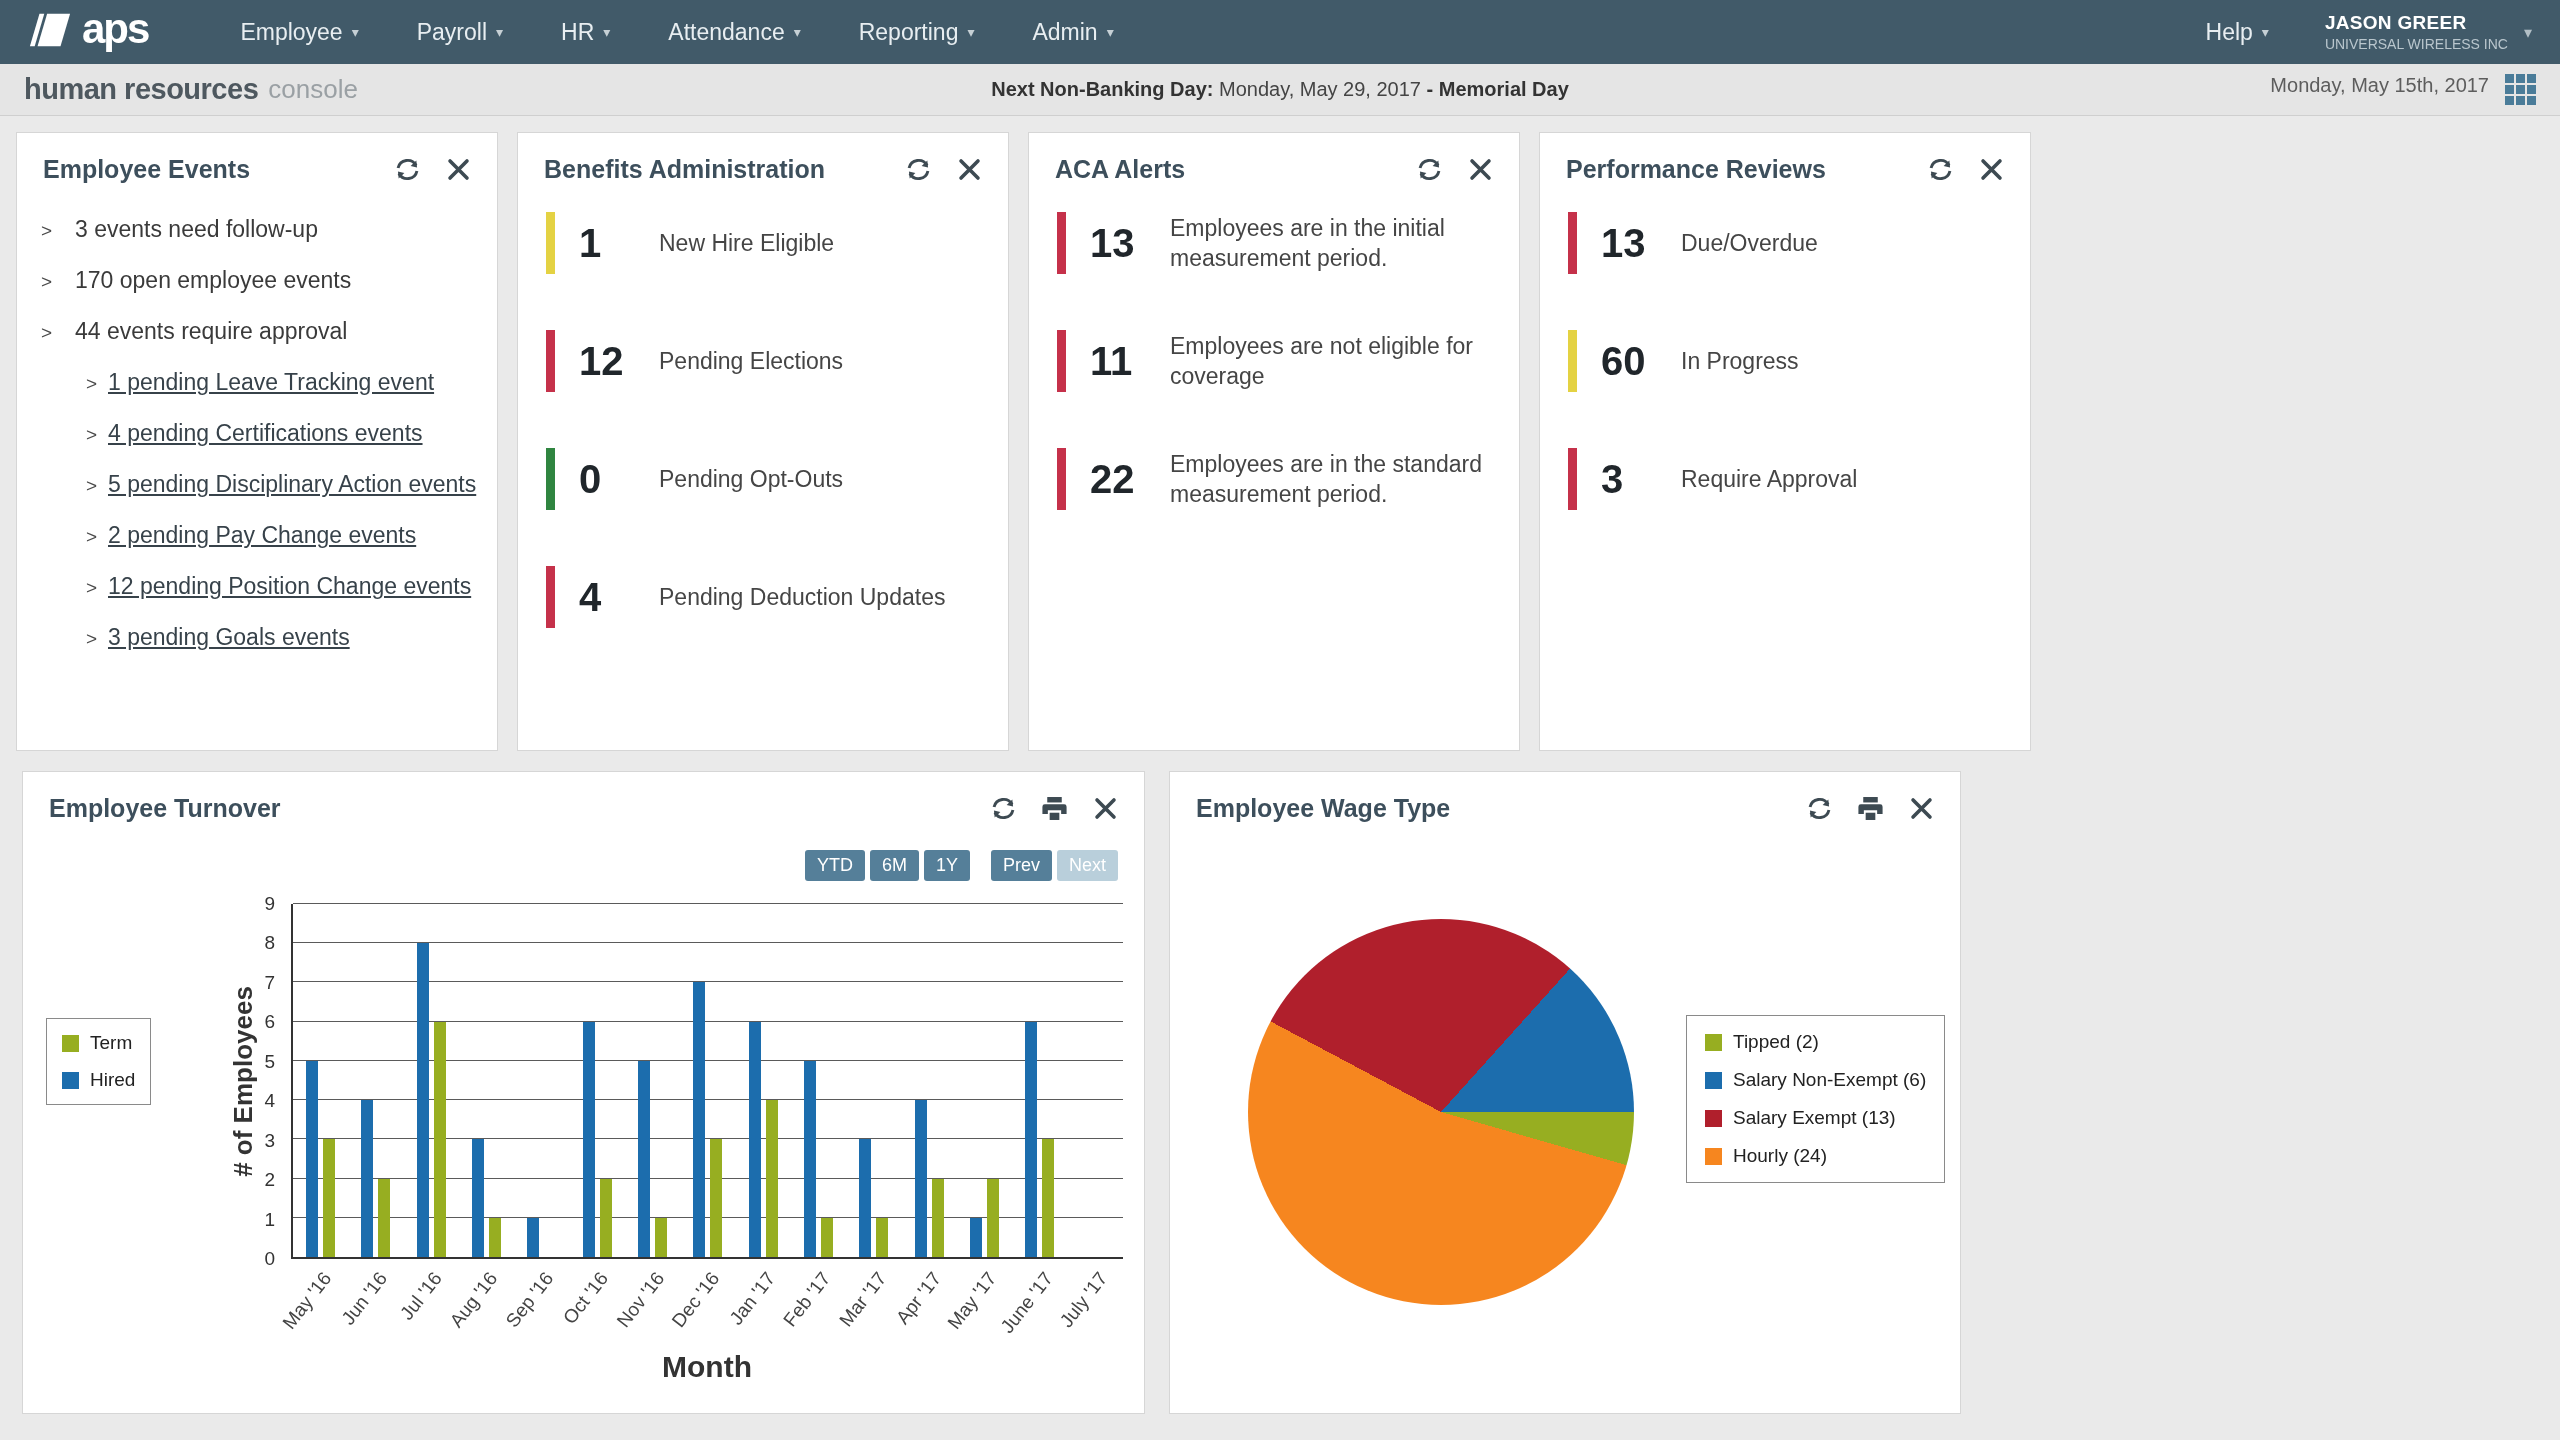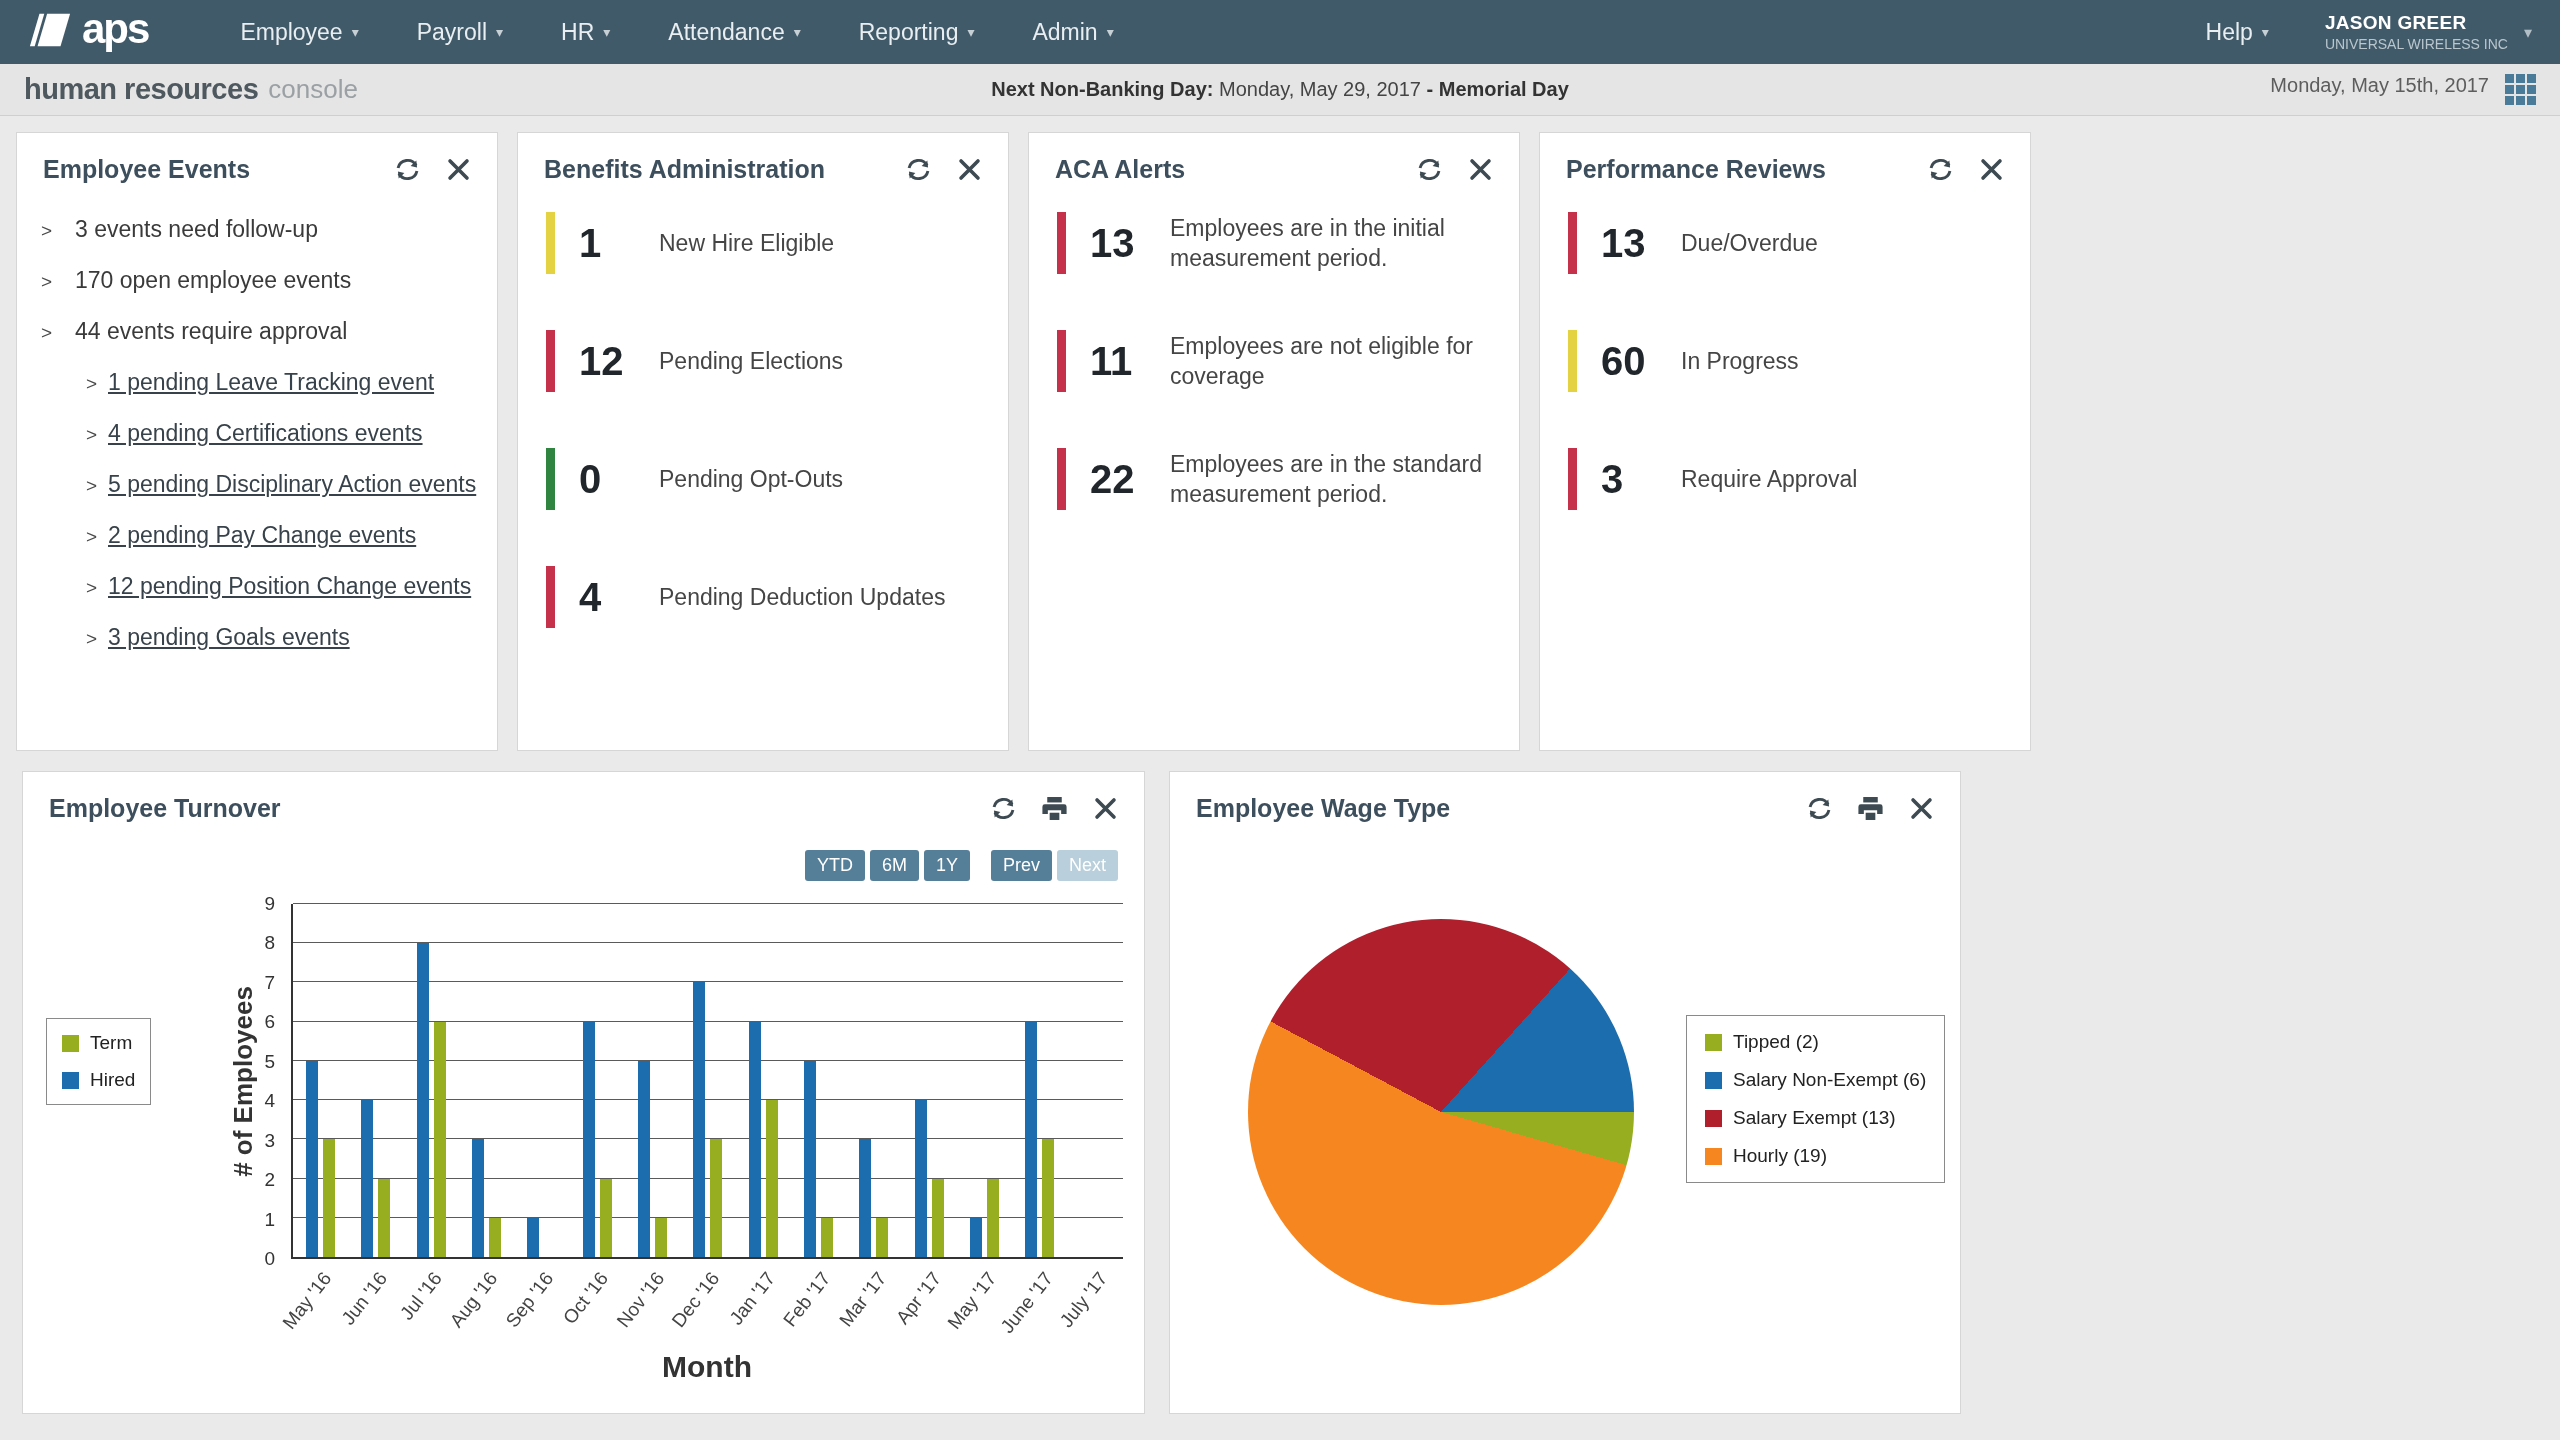--- a/index.html
+++ b/index.html
@@ -584,18 +584,18 @@
         <div class="legend-item">
           <span class="swatch" style="background: rgb(28, 109, 173);"></span>
           <span>Salary Non-Exempt (6)</span>
         </div>
         <div class="legend-item">
           <span class="swatch" style="background: rgb(176, 31, 44);"></span>
           <span>Salary Exempt (13)</span>
         </div>
         <div class="legend-item">
           <span class="swatch" style="background: rgb(246, 134, 31);"></span>
-          <span>Hourly (19)</span>
+          <span>Hourly (24)</span>
         </div>
       </div>
     </section>
   </div>
 </div>
 
 </body></html>

